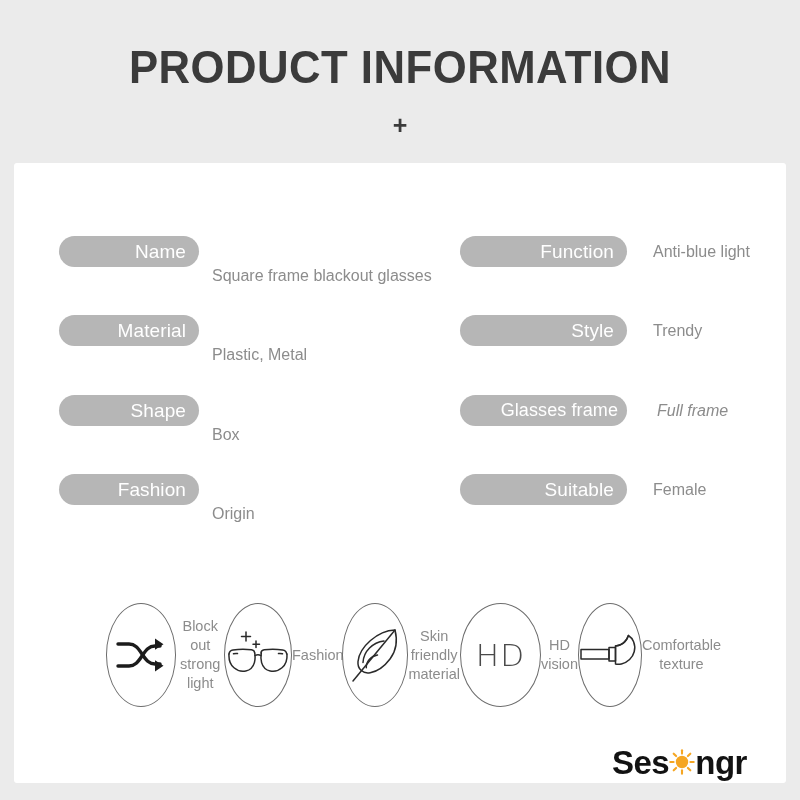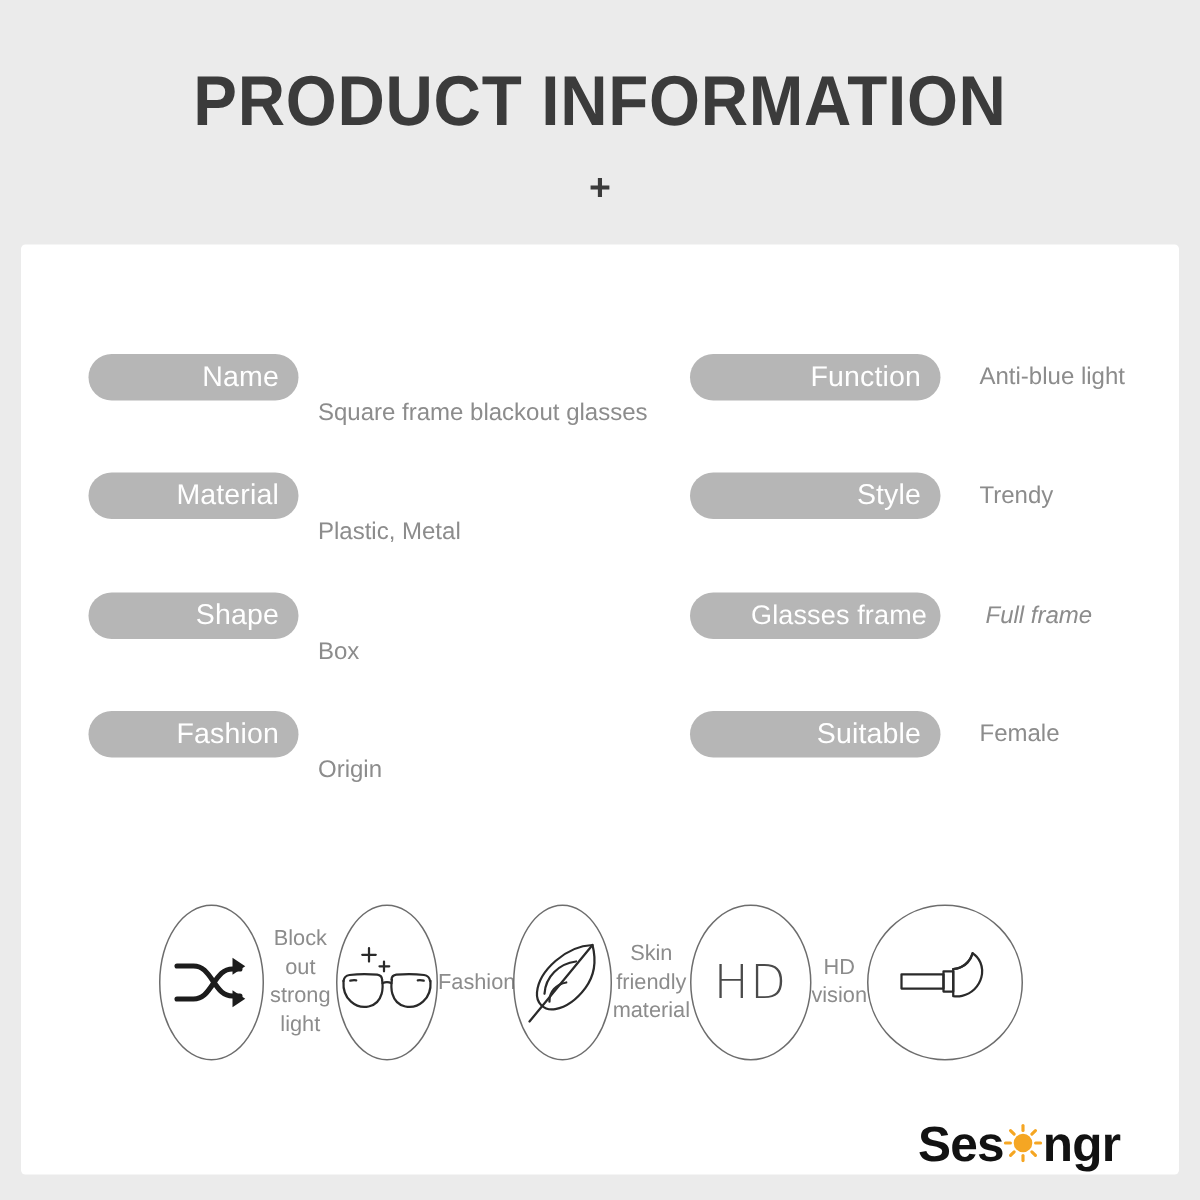--- a/index.html
+++ b/index.html
@@ -260,20 +260,22 @@
     <div class="feature-circle">
       <svg width="62" height="42" viewBox="0 0 62 42">
         <g fill="none" stroke="#2a2a2a" stroke-width="1.5" stroke-linejoin="round" stroke-linecap="round">
           <path d="M2 15.5 h28 v9.5 h-28 z"></path>
           <path d="M30 13.5 h6.5 v13.5 h-6.5 z"></path>
           <path d="M36.5 12 q6 -0.5 9.5 -4.2 q2.6 -2.8 3.4 -6.3 q3.5 2.2 5.2 6.2 q2 4.8 0.6 10 q-1.2 4.5 -4.6 7.8 q-3.4 3.3 -8.2 4.4 q-3 0.7 -5.9 0.2 z"></path>
           <path d="M49.4 1.5 q-1.5 4.5 -5 7.4 q-3.4 2.9 -7.9 3.1"></path>
         </g>
       </svg>
     </div>
+    <div class="feature-caption">Comfortable
+texture</div>
   </div>
 </div>
 
 <div id="logo">
   <span class="logo-text">Ses</span>
   <span class="logo-sun">
     <svg width="26" height="26" viewBox="0 0 26 26">
       <circle cx="13" cy="13" r="6.2" fill="#f5a623"></circle>
       <g stroke="#f5a623" stroke-width="2.1" stroke-linecap="round">
         <line x1="13" y1="1.3" x2="13" y2="4.6"></line>

